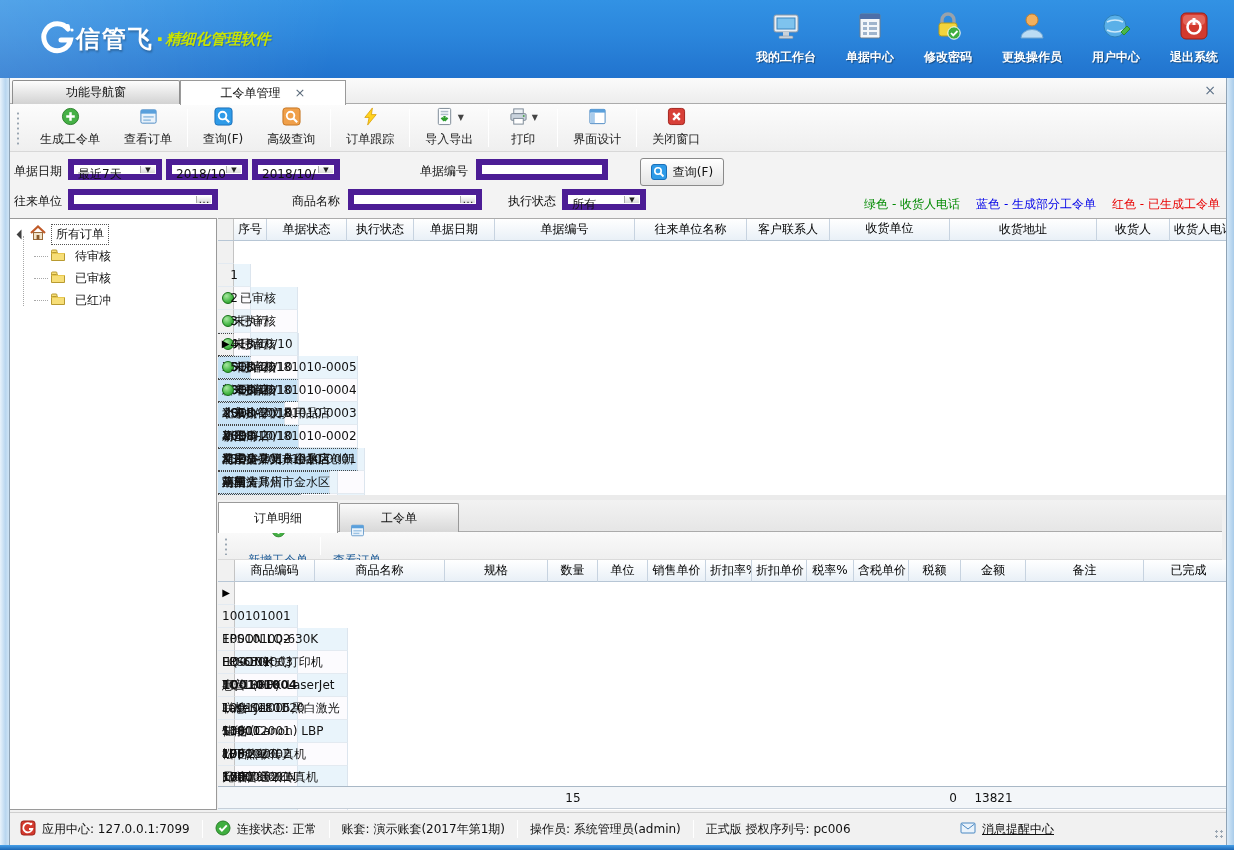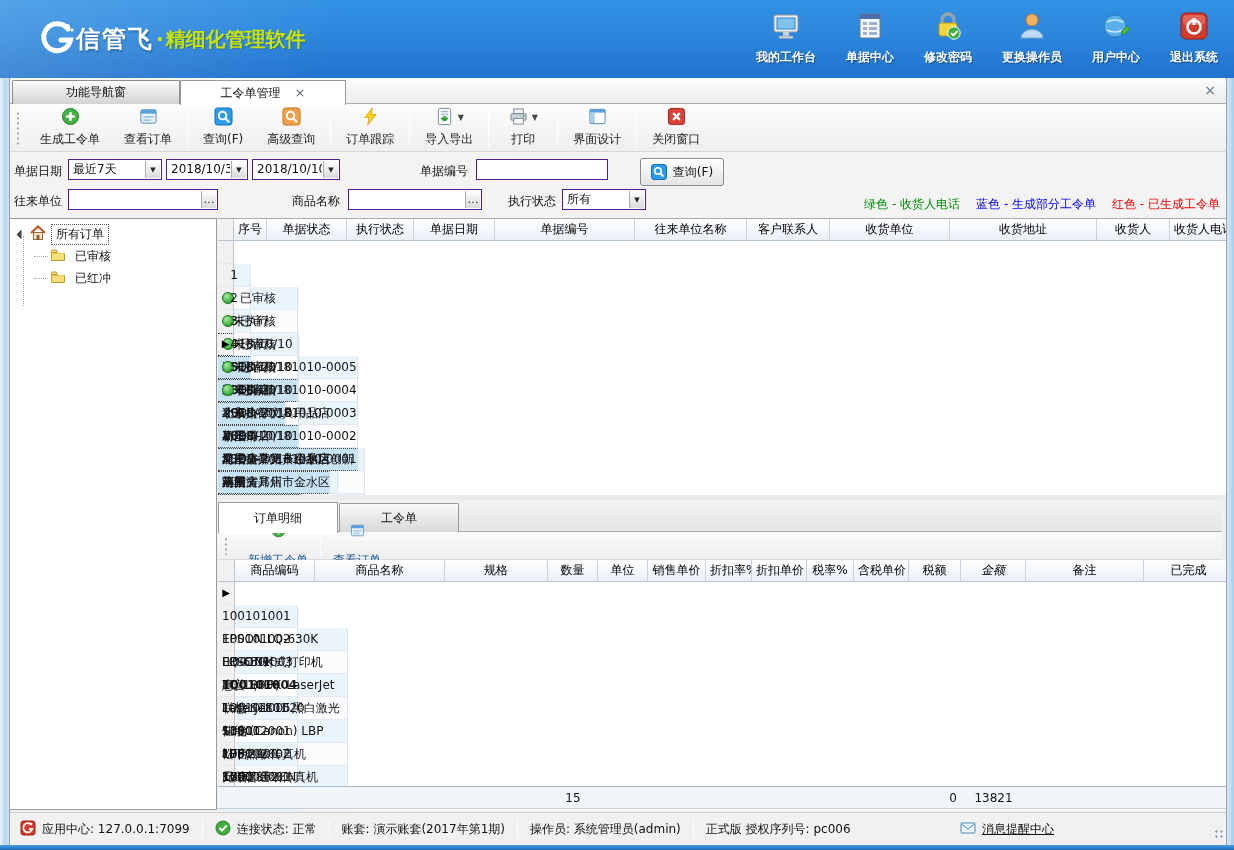--- a/index.html
+++ b/index.html
@@ -9,21 +9,21 @@
   
   .hdr { position:absolute; left:0; top:0; width:100%; height:78px;
          background:linear-gradient(180deg,#3292E4 0%,#2B86DC 45%,#2173CE 100%); overflow:hidden; }
   .hdr::before { content:""; position:absolute; left:-120px; top:-40px; width:760px; height:160px;
          background:linear-gradient(115deg, rgba(255,255,255,.22), rgba(255,255,255,0) 60%);
          transform:rotate(-8deg); }
   .brand { position:absolute; left:38px; top:20px; display:flex; align-items:center; gap:0; }
   .brand .mark { width:38px; height:38px; }
   .brand .bname { color:#fff; font-size:24px; font-weight:bold; letter-spacing:2px; text-shadow:1px 2px 2px rgba(0,0,0,.25); }
   .brand .bdot  { color:#D8E800; font-size:20px; font-weight:bold; margin:0 2px; }
-  .brand .btag  { color:#C9E300; font-size:20px; font-weight:bold; text-shadow:1px 1px 1px rgba(0,0,0,.2); }
+  .brand .btag  { color:#C9E300; font-size:15px; font-weight:bold; font-style:italic; text-shadow:1px 1px 1px rgba(0,0,0,.2); }
   .hacts { position:absolute; right:16px; top:10px; display:flex; gap:30px; }
   .hact { display:flex; flex-direction:column; align-items:center; gap:4px; color:#fff; font-weight:bold; cursor:pointer; text-shadow:1px 1px 1px rgba(0,0,0,.4); }
   .hact svg { width:32px; height:32px; }
 
   
   .wb-left  { position:absolute; left:0; top:78px; bottom:0; width:10px; background:linear-gradient(90deg,#E8F2FB,#B9D6EF 60%,#CFE4F6); border-right:1px solid #8FA3B5; }
   .wb-right { position:absolute; right:0; top:78px; bottom:0; width:8px;  background:linear-gradient(90deg,#D7E9F8,#A9CCEA); border-left:1px solid #8FA3B5; }
   .wb-bottom{ position:absolute; left:0; right:0; bottom:0; height:5px; background:linear-gradient(180deg,#47A0E8,#1C66B4); }
 
   
@@ -43,21 +43,21 @@
   .tbtn { display:flex; flex-direction:column; align-items:center; justify-content:center; gap:3px; padding:3px 12px; cursor:pointer; min-width:62px; }
   .tbtn .irow { display:flex; align-items:center; gap:4px; height:20px; }
   .tbtn svg { width:19px; height:19px; }
   .tbtn .lbl { color:#222; white-space:nowrap; }
   .tbtn .caret { font-size:8px; color:#444; }
   .tsep { width:1px; height:38px; background:#D5D5D5; margin:0 3px; border-right:1px solid #FFFFFF; }
 
   
   .filters { position:absolute; left:10px; right:8px; top:152px; height:66px; background:#F3F3F3; }
   .flabel { position:absolute; height:20px; line-height:20px; color:#111; }
-  .combo, .tinput { position:absolute; height:21px; background:#fff; border:1px solid #4c1d95; }
+  .combo, .tinput { position:absolute; height:21px; background:#fff; border:6px solid #4c1d95; }
   .combo .cv { position:absolute; left:4px; right:17px; top:0; height:19px; line-height:19px; overflow:hidden; white-space:nowrap; }
   .cbtn { position:absolute; right:1px; top:1px; bottom:1px; width:15px; background:linear-gradient(180deg,#FEFEFE,#DADADA); border-left:1px solid #ABABAB; display:flex; align-items:center; justify-content:center; font-size:7px; color:#222; cursor:pointer; }
   .cbtn.ell { font-size:11px; line-height:8px; }
   .qbtn { position:absolute; left:630px; top:6px; width:84px; height:28px; border:1px solid #8A8A8A; border-radius:3px;
           background:linear-gradient(180deg,#FFFFFF,#E4E4E4); display:flex; align-items:center; justify-content:center; gap:6px; cursor:pointer; }
   .qbtn svg { width:16px; height:16px; }
   .legend { position:absolute; right:6px; top:44px; white-space:nowrap; }
   .legend span { margin-left:16px; }
 
   
@@ -355,20 +355,29 @@
           </svg></span>
         <span class="tlabel">所有订单</span>
       </div>
       <div class="titem child">
         <span class="tdots"></span>
         <span><svg width="16" height="16" viewBox="0 0 16 16">
             <path d="M1.5 4.5 h5 l1.5 2 h6.5 v7 h-13 z" fill="#F7DE77" stroke="#B89A30"></path>
             <path d="M1.5 6.5 h13" stroke="#E8C84E"></path>
             <rect x="1.5" y="3" width="5.5" height="2.5" rx="1" fill="#F7DE77" stroke="#B89A30"></rect>
           </svg></span>
+        <span class="tlabel">待审核</span>
+      </div>
+      <div class="titem child">
+        <span class="tdots"></span>
+        <span><svg width="16" height="16" viewBox="0 0 16 16">
+            <path d="M1.5 4.5 h5 l1.5 2 h6.5 v7 h-13 z" fill="#F7DE77" stroke="#B89A30"></path>
+            <path d="M1.5 6.5 h13" stroke="#E8C84E"></path>
+            <rect x="1.5" y="3" width="5.5" height="2.5" rx="1" fill="#F7DE77" stroke="#B89A30"></rect>
+          </svg></span>
         <span class="tlabel">已审核</span>
       </div>
       <div class="titem child">
         <span class="tdots"></span>
         <span><svg width="16" height="16" viewBox="0 0 16 16">
             <path d="M1.5 4.5 h5 l1.5 2 h6.5 v7 h-13 z" fill="#F7DE77" stroke="#B89A30"></path>
             <path d="M1.5 6.5 h13" stroke="#E8C84E"></path>
             <rect x="1.5" y="3" width="5.5" height="2.5" rx="1" fill="#F7DE77" stroke="#B89A30"></rect>
           </svg></span>
         <span class="tlabel">已红冲</span>
@@ -378,21 +387,21 @@
   <div class="gridtop" id="ordersGrid">
       <div class="grow gh">
         <div class="gc ind" style="width: 16px;"></div>
         <div class="gc" style="width: 33px;">序号</div>
         <div class="gc" style="width: 80px;">单据状态</div>
         <div class="gc" style="width: 67px;">执行状态</div>
         <div class="gc" style="width: 81px;">单据日期</div>
         <div class="gc" style="width: 140px;">单据编号</div>
         <div class="gc" style="width: 112px;">往来单位名称</div>
         <div class="gc" style="width: 83px;">客户联系人</div>
-        <div class="gc" style="width: 120px;">收货单位</div>
+        <div class="gc" style="width: 120px; font-family: Liberation Mono, monospace;">收货单位</div>
         <div class="gc" style="width: 147px;">收货地址</div>
         <div class="gc" style="width: 73px;">收货人</div>
         <div class="gc" style="width: 60px;">收货人电话</div>
       </div>
       <div class="gr alt">
         <div class="gc ind" style="width: 16px;"></div>
         <div class="gc ctr" style="width: 33px;">1</div>
         <div class="gc" style="width: 80px;"><span class="dot"></span>已审核</div>
         <div class="gc ctr" style="width: 67px;">未执行</div>
         <div class="gc ctr" style="width: 81px;">2018/10/10</div>
@@ -491,21 +500,21 @@
           <div class="gc" style="width: 130px;">商品名称</div>
           <div class="gc" style="width: 103px;">规格</div>
           <div class="gc" style="width: 50px;">数量</div>
           <div class="gc" style="width: 50px;">单位</div>
           <div class="gc" style="width: 58px;">销售单价</div>
           <div class="gc" style="width: 46px;">折扣率%</div>
           <div class="gc" style="width: 55px;">折扣单价</div>
           <div class="gc" style="width: 47px;">税率%</div>
           <div class="gc" style="width: 55px;">含税单价</div>
           <div class="gc" style="width: 52px;">税额</div>
-          <div class="gc" style="width: 65px; font-style: italic;">金额</div>
+          <div class="gc" style="width: 65px;">金额</div>
           <div class="gc" style="width: 118px;">备注</div>
           <div class="gc" style="width: 90px;">已完成</div>
         </div>
         <div class="gr alt">
           <div class="gc ind" style="width: 17px;">▶</div>
           <div class="gc" style="width: 80px;">100101001</div>
           <div class="gc" style="width: 130px;">EPSON LQ-630K</div>
           <div class="gc" style="width: 103px;">LQ-630K</div>
           <div class="gc" style="width: 50px;">1</div>
           <div class="gc ctr" style="width: 50px;">台</div>

